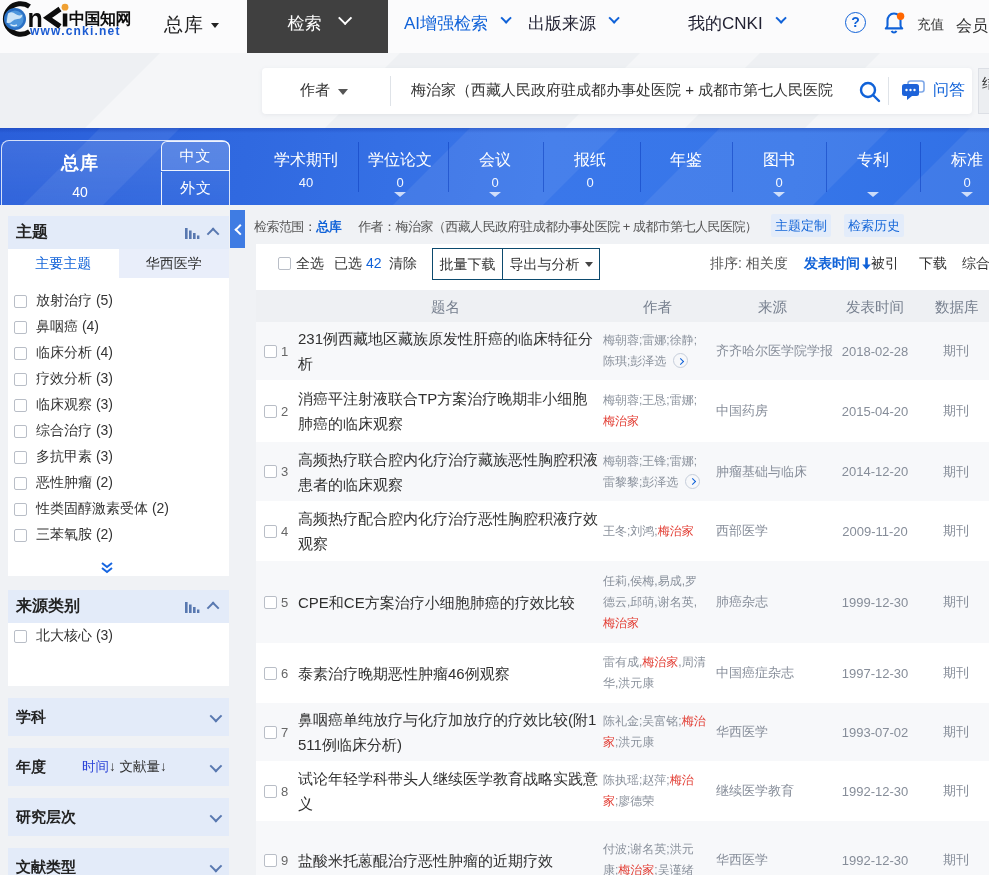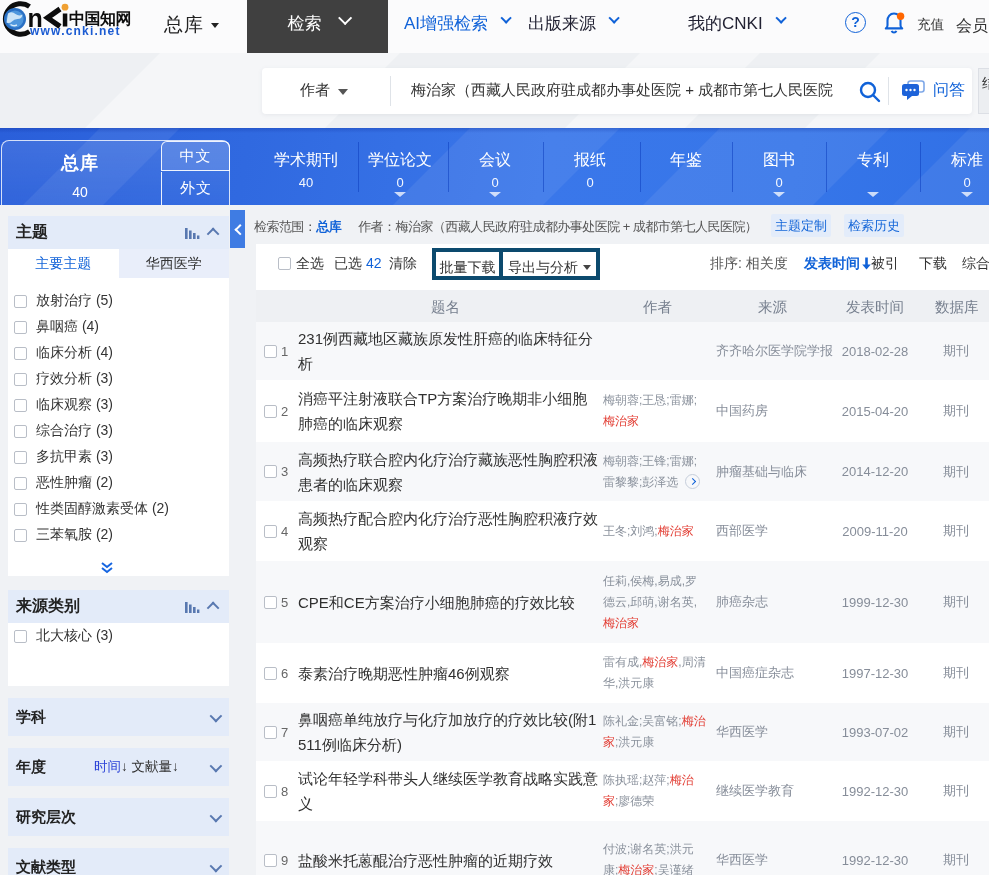--- a/index.html
+++ b/index.html
@@ -61,36 +61,36 @@
 .caretdn { display:block; width:9px; height:9px; border-right:2px solid #5878b0; border-bottom:2px solid #5878b0; transform:rotate(45deg) translateY(-2px); }
 .cbx { display:inline-block; width:13px; height:13px; border:1px solid #b9bec7; border-radius:2px; background:#fff; vertical-align:-2px; }
 #themepanel { top:216px; height:360px; }
 #themetabs { display:flex; height:29px; }
 #themetabs .tab { flex:1; text-align:center; line-height:29px; font-size:14px; }
 #themetabs .on { color:#1062d8; background:#fff; }
 #themetabs .off { color:#333; background:#e9eefa; }
 .chkitem { padding:0 0 0 6px; height:26px; display:flex; align-items:center; gap:9px; font-size:14px; color:#333; }
 
 #srcpanel { top:590px; height:96px; }
-.cpanel { height:38px; background:#e3ebf9; display:flex; align-items:center; padding:0 10px 0 8px;gap:12px; }
+.cpanel { height:38px; background:#e3ebf9; display:flex; align-items:center; padding:0 10px 0 8px; }
 .cpanel .tt { font-size:15px; font-weight:bold; color:#222; }
 .cpanel .right { margin-left:auto; display:flex; align-items:center; }
 
 
 #collapse { position:absolute; left:230px; top:210px; width:15px; height:38px; background:#3f7ce3; color:#fff; display:flex; align-items:center; justify-content:center; }
 #collapse .c { width:8px; height:8px; border-left:2.5px solid #fff; border-bottom:2.5px solid #fff; transform:rotate(45deg) translate(2px,-1px); }
 #crumb { position:absolute; left:254px; top:218px; font-size:13px; letter-spacing:-0.55px; color:#555; }
 #crumb b.blue { color:#1062d8; }
 .bluebtn { position:absolute; top:214px; height:23px; background:#e3ecfa; color:#1566d8; font-size:13px; line-height:23px; padding:0 4px; border-radius:2px; }
 
 
 #card { position:absolute; left:256px; top:244px; width:733px; height:631px; background:#fff; }
 #toolbar { position:absolute; left:0; top:0; width:733px; height:40px; }
 #toolbar .itm { position:absolute; top:11px; font-size:14px; color:#333; white-space:nowrap; }
-.grpbtn { position:absolute; top:4px; height:32px; border:4px solid #0c4a6e; background:#fff; font-size:14px; color:#333; line-height:30px; text-align:center; }
+.grpbtn { position:absolute; top:4px; height:32px; border:1px solid #0c4a6e; background:#fff; font-size:14px; color:#333; line-height:30px; text-align:center; }
 #thead { position:absolute; left:0; top:46px; width:733px; height:34px; background:#eef0f3; }
 #thead span { position:absolute; top:8px; font-size:14.5px; color:#767f8e; }
 #rows { position:absolute; left:0; top:78px; width:733px; }
 .row { position:relative; width:733px; }
 .row.g { background:#f7f8fa; }
 .rnum { position:absolute; left:8px; top:0; height:100%; display:flex; align-items:center; gap:4px; font-size:13px; color:#666; }
 .rtitle { position:absolute; left:42px; top:0; height:100%; width:310px; display:flex; align-items:center; font-size:15px; color:#303030; line-height:25px; white-space:nowrap; }
 .rauth { position:absolute; left:347px; top:0; height:100%; width:115px; display:flex; align-items:center; font-size:12px; color:#8a919c; line-height:21px; white-space:nowrap; }
 .rsrc { position:absolute; left:460px; top:0; height:100%; width:130px; display:flex; align-items:center; justify-content:flex-start; font-size:13px; color:#878e9a; text-align:left; }
 .rdate { position:absolute; left:569px; top:0; height:100%; width:100px; display:flex; align-items:center; justify-content:center; font-size:13px; color:#868d99; }
@@ -342,20 +342,23 @@
     <span style="left:502px">来源</span>
     <span style="left:590px">发表时间</span>
     <span style="left:679px">数据库</span>
   </div>
   <div id="rows">
     <div class="row g" style="height:58px">
       <span class="rnum"><span class="cbx"></span>1</span>
       <div class="rtitle">
           <span>231例西藏地区藏族原发性肝癌的临床特征分<br>析</span>
         </div>
+      <div class="rauth">
+          <span>梅朝蓉;雷娜;徐静;<br>陈琪;彭泽选 <span class="expc"></span></span>
+        </div>
       <div class="rsrc">齐齐哈尔医学院学报</div>
       <div class="rdate">2018-02-28</div>
       <div class="rdb">期刊</div>
     </div>
     <div class="row" style="height:62px">
       <span class="rnum"><span class="cbx"></span>2</span>
       <div class="rtitle">
           <span>消癌平注射液联合TP方案治疗晚期非小细胞<br>肺癌的临床观察</span>
         </div>
       <div class="rauth">

